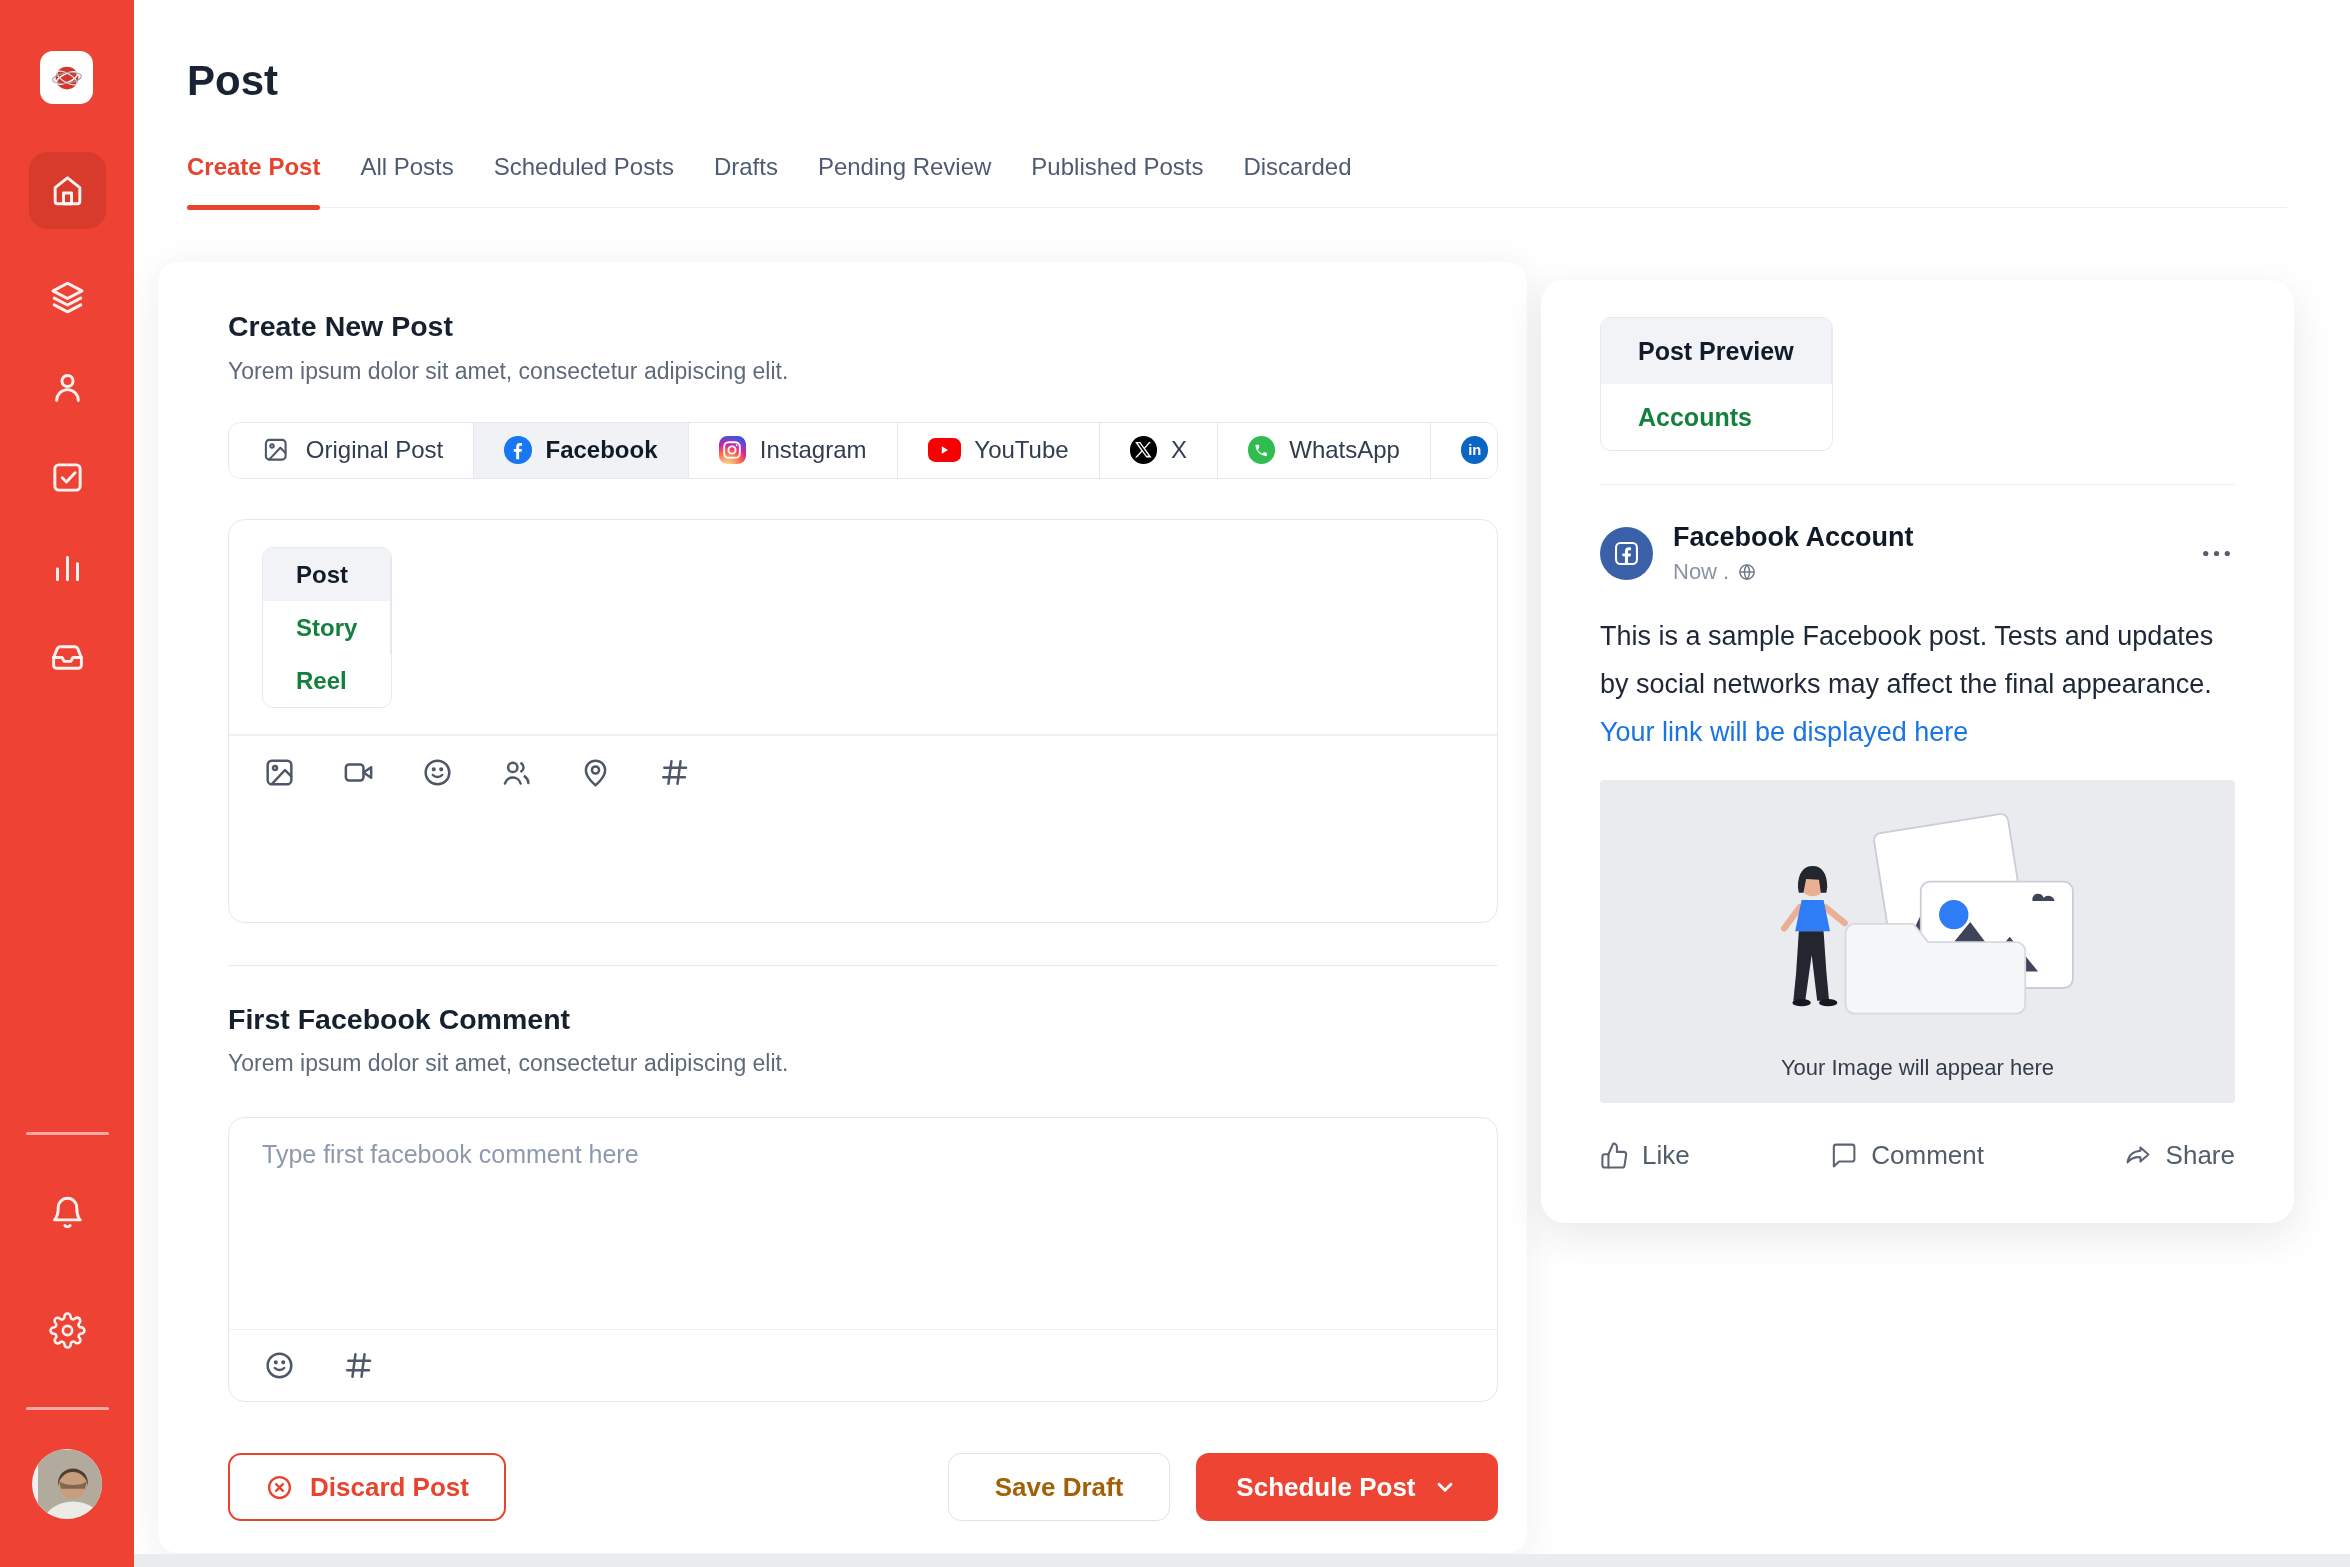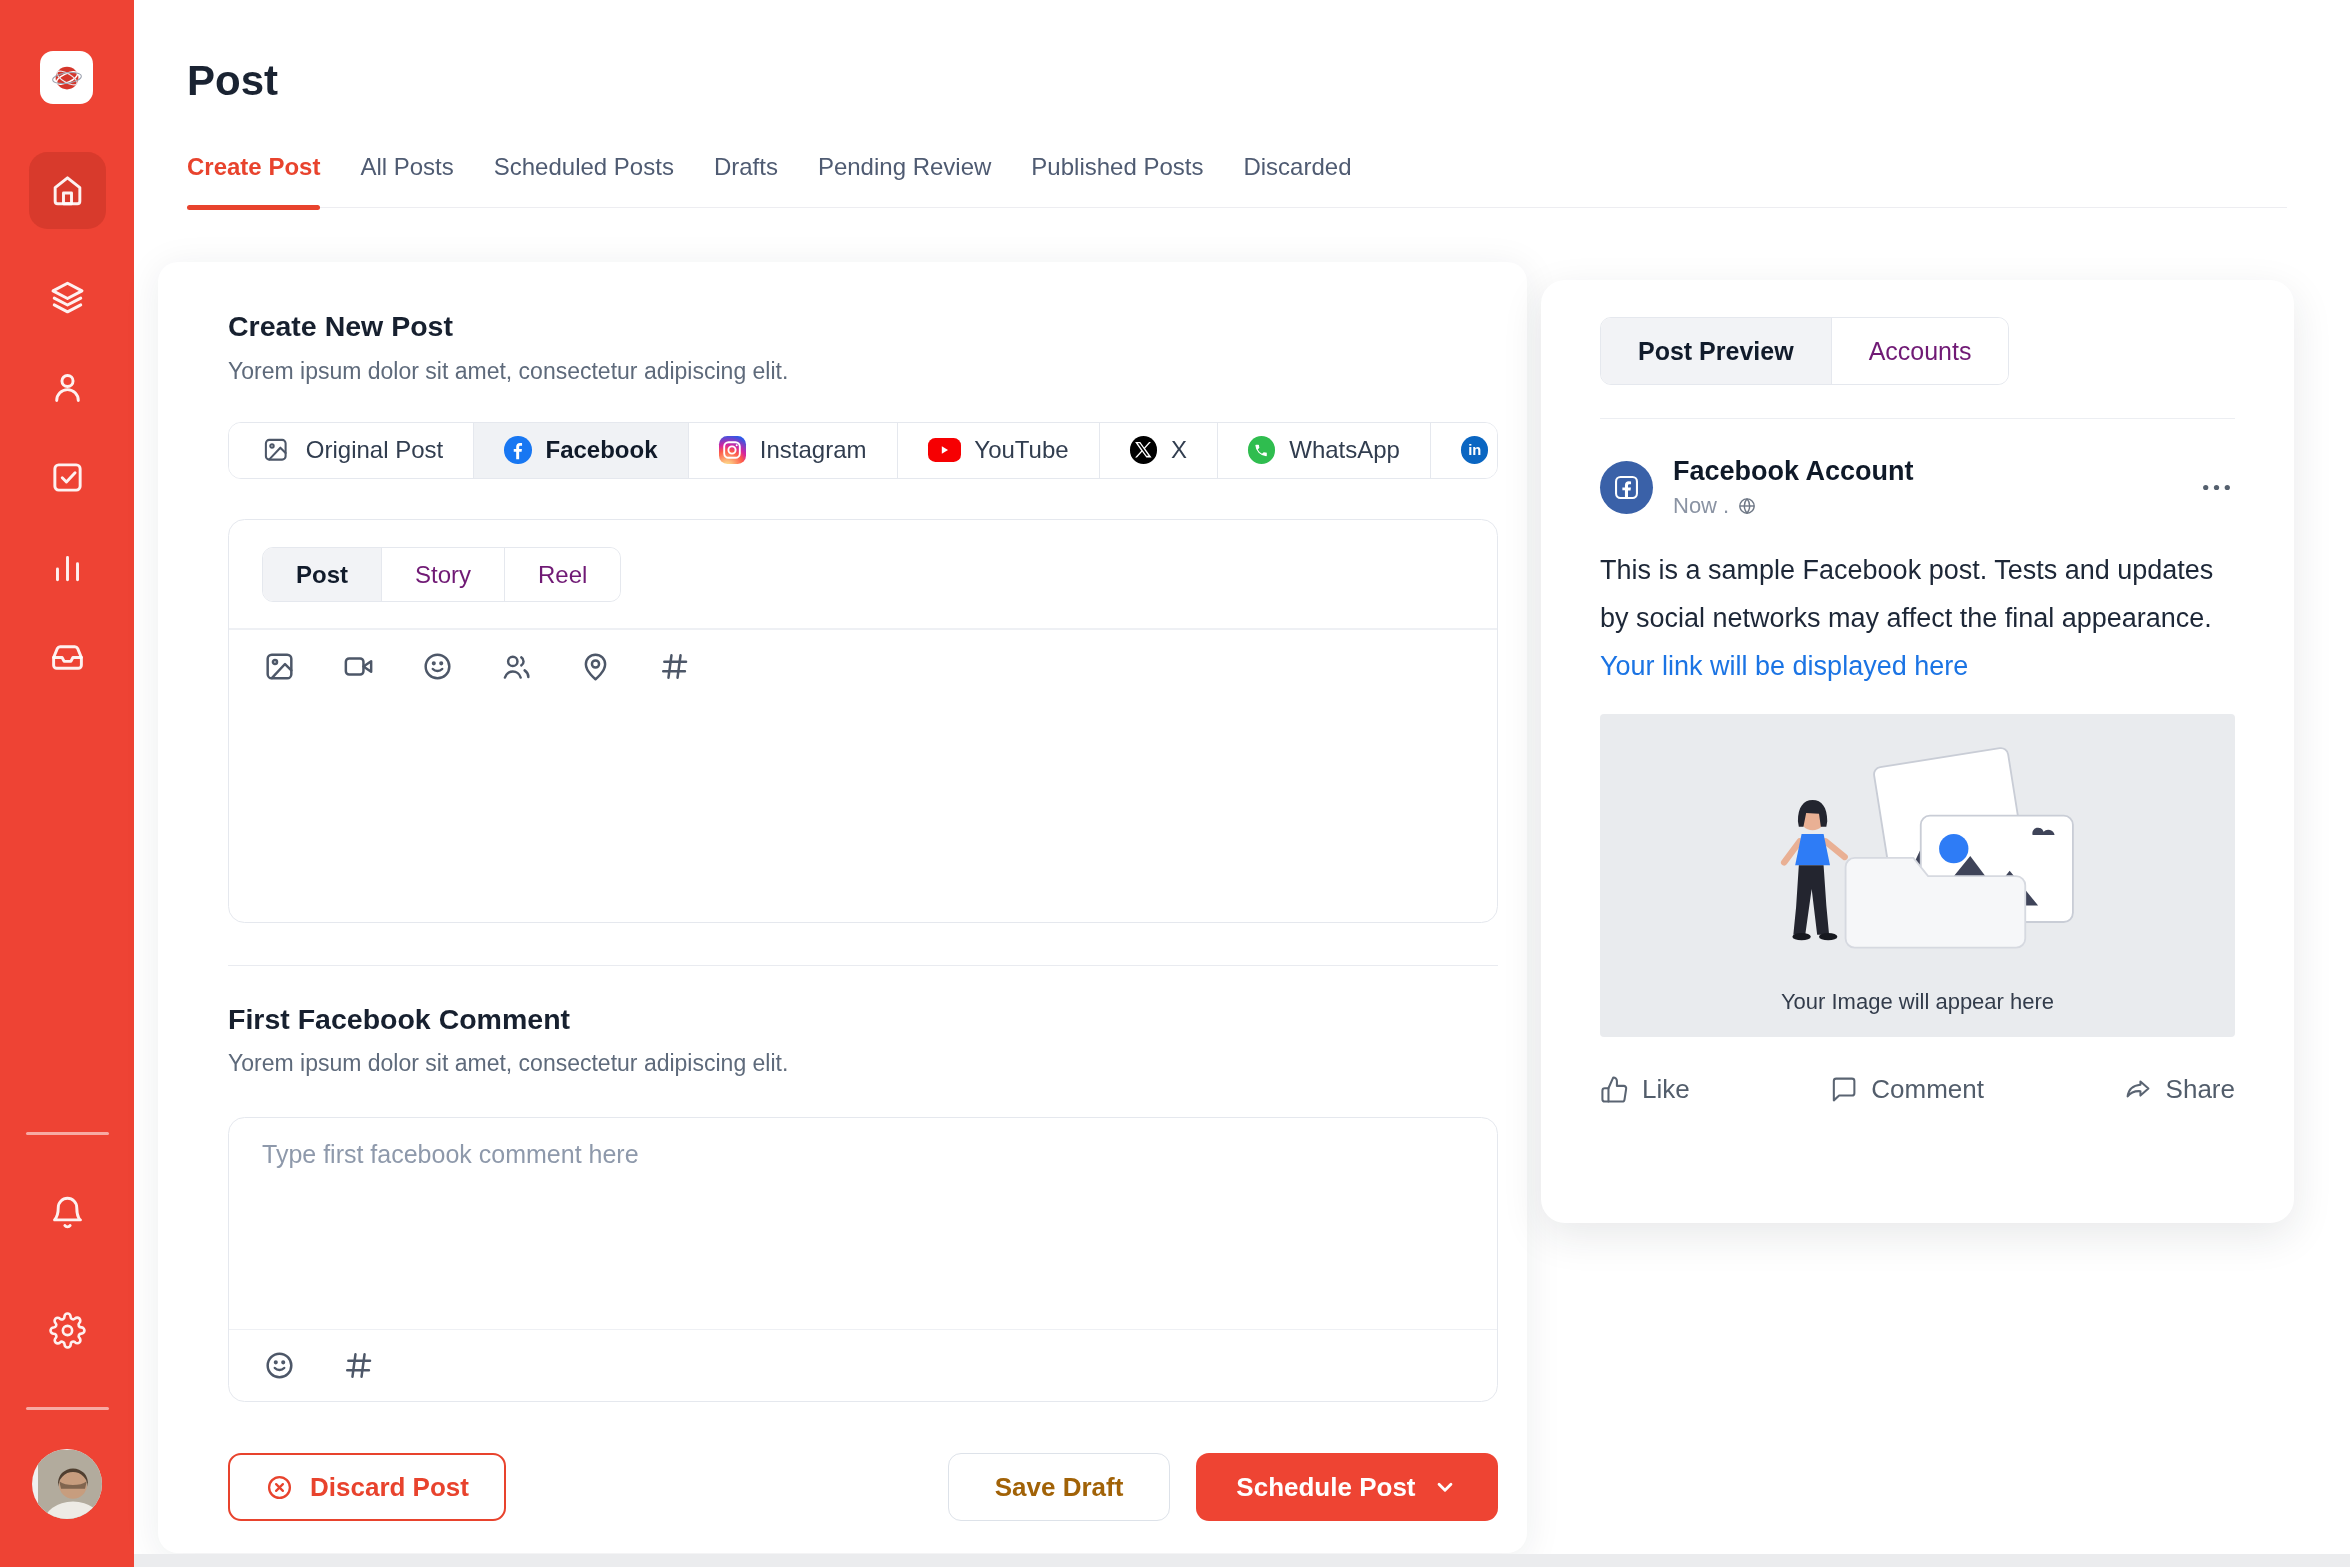--- a/index.html
+++ b/index.html
@@ -51,22 +51,22 @@
   .c-li{background:#0a66c2;color:#fff;font-size:14.7px;font-weight:700;line-height:1;}
   .ig{width:27.5px;height:27.5px;border-radius:8.3px;
       background:radial-gradient(circle at 30% 110%,#fdf497 0%,#fd5949 45%,#d6249f 60%,#285aeb 90%);
       display:grid;place-items:center;}
   .yt{width:33px;height:24px;border-radius:7.3px;background:#f60002;display:grid;place-items:center;}
 
   .composer{margin-top:40px;height:404px;border:1.8px solid #e5e8ee;border-radius:16.5px;display:flex;
             flex-direction:column;box-sizing:border-box;background:#fff;}
   .composer.comment-box{height:285px;}
   .composer-top{padding:27.5px 33px 26px;}
-  .segmented{display:inline-flex;border:1.8px solid #e5e8ee;border-radius:11px;overflow:hidden;background:#fff;}
-  .seg{padding:0 33px;height:53px;line-height:53px;font-size:24px;font-weight:400;color:#701a75;
+  .segmented{display:inline-flex;border:1.8px solid #e5e8ee;border-radius:11px;overflow:hidden;background:#fff;flex-direction:column;}
+  .seg{padding:0 33px;height:53px;line-height:53px;font-size:24px;font-weight:700;color:#15803d;
        border-right:1.8px solid #e5e8ee;cursor:pointer;background:#fff;white-space:nowrap;}
   .seg:last-child{border-right:none;}
   .seg.active{background:#f2f3f6;font-weight:700;color:#111b2b;}
   .hdiv{border-top:1.8px solid #eef0f4;}
   .composer-body{flex:1;padding:22px 33px;}
   textarea{width:100%;height:100%;border:none;outline:none;resize:none;background:transparent;padding:0;
            font-family:"Liberation Sans",sans-serif;font-size:25px;color:#1f2b42;box-sizing:border-box;}
   textarea::placeholder{color:#8e99ab;}
   .composer-tools{display:flex;gap:44px;padding:18.4px 33px;align-items:center;}
   .tool{width:35px;height:35px;border:none;background:none;padding:0;color:#4d5768;cursor:pointer;display:grid;place-items:center;}

